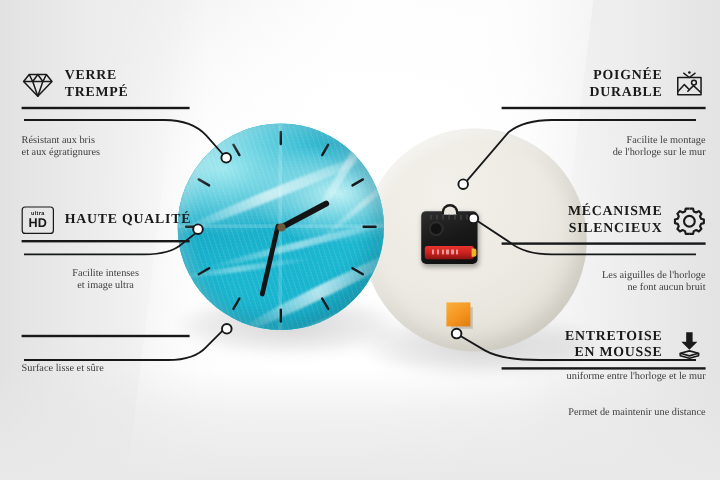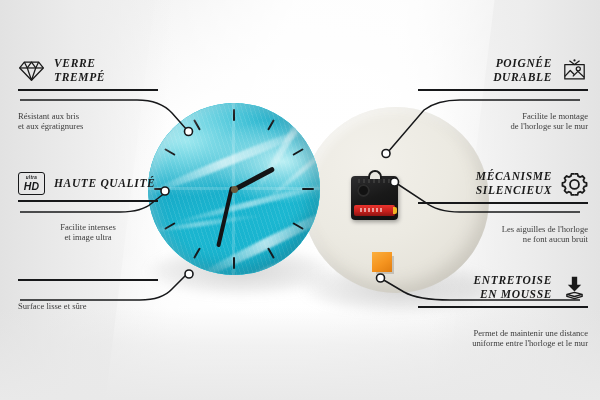--- a/index.html
+++ b/index.html
@@ -171,21 +171,21 @@
     position:absolute; left:372px; top:252px; width:20px; height:20px;
     background:linear-gradient(145deg,#fbb040 0%, #f5941f 55%, #e07d10 100%);
     box-shadow:3px 3px 0 -1px rgba(190,186,176,.85);
   }
 
   
   .feature{ position:absolute; }
   .feature.left { text-align:left; }
   .feature.right{ text-align:right; }
 
-  .f-head{ display:flex; align-items:center; gap:9px;font-style:italic; }
+  .f-head{ display:flex; align-items:center; gap:9px; }
   .feature.right .f-head{ justify-content:flex-end; }
 
   .f-title{
     font-family:"Liberation Serif", serif;
     font-weight:bold;
     font-size:11.5px;
     line-height:13.5px;
     letter-spacing:.65px;
     color:#1a1a1a;
     text-transform:uppercase;
@@ -427,17 +427,17 @@
         <svg viewBox="0 0 30 28">
           <g fill="none" stroke="currentColor" stroke-width="1.6" stroke-linejoin="round">
             <path d="M12,2 h6 v9 h4.5 l-7.5,7.5 -7.5,-7.5 h4.5 z" fill="currentColor" stroke="none"></path>
             <path d="M15,19.5 l8.5,2.2 -8.5,2.4 -8.5,-2.4 z"></path>
             <path d="M6.5,21.7 v2.3 l8.5,2.4 8.5,-2.4 v-2.3"></path>
           </g>
         </svg>
       </span>
     </div>
     <div class="f-rule" style="width:170px;"></div>
+    <div class="f-desc" style="margin-top:0">uniforme entre l'horloge et le mur</div>
     <div class="f-desc">Permet de maintenir une distance</div>
-    <div class="f-desc" style="margin-top:0">uniforme entre l'horloge et le mur</div>
   </div>
 
 </div>
 
 </body></html>

